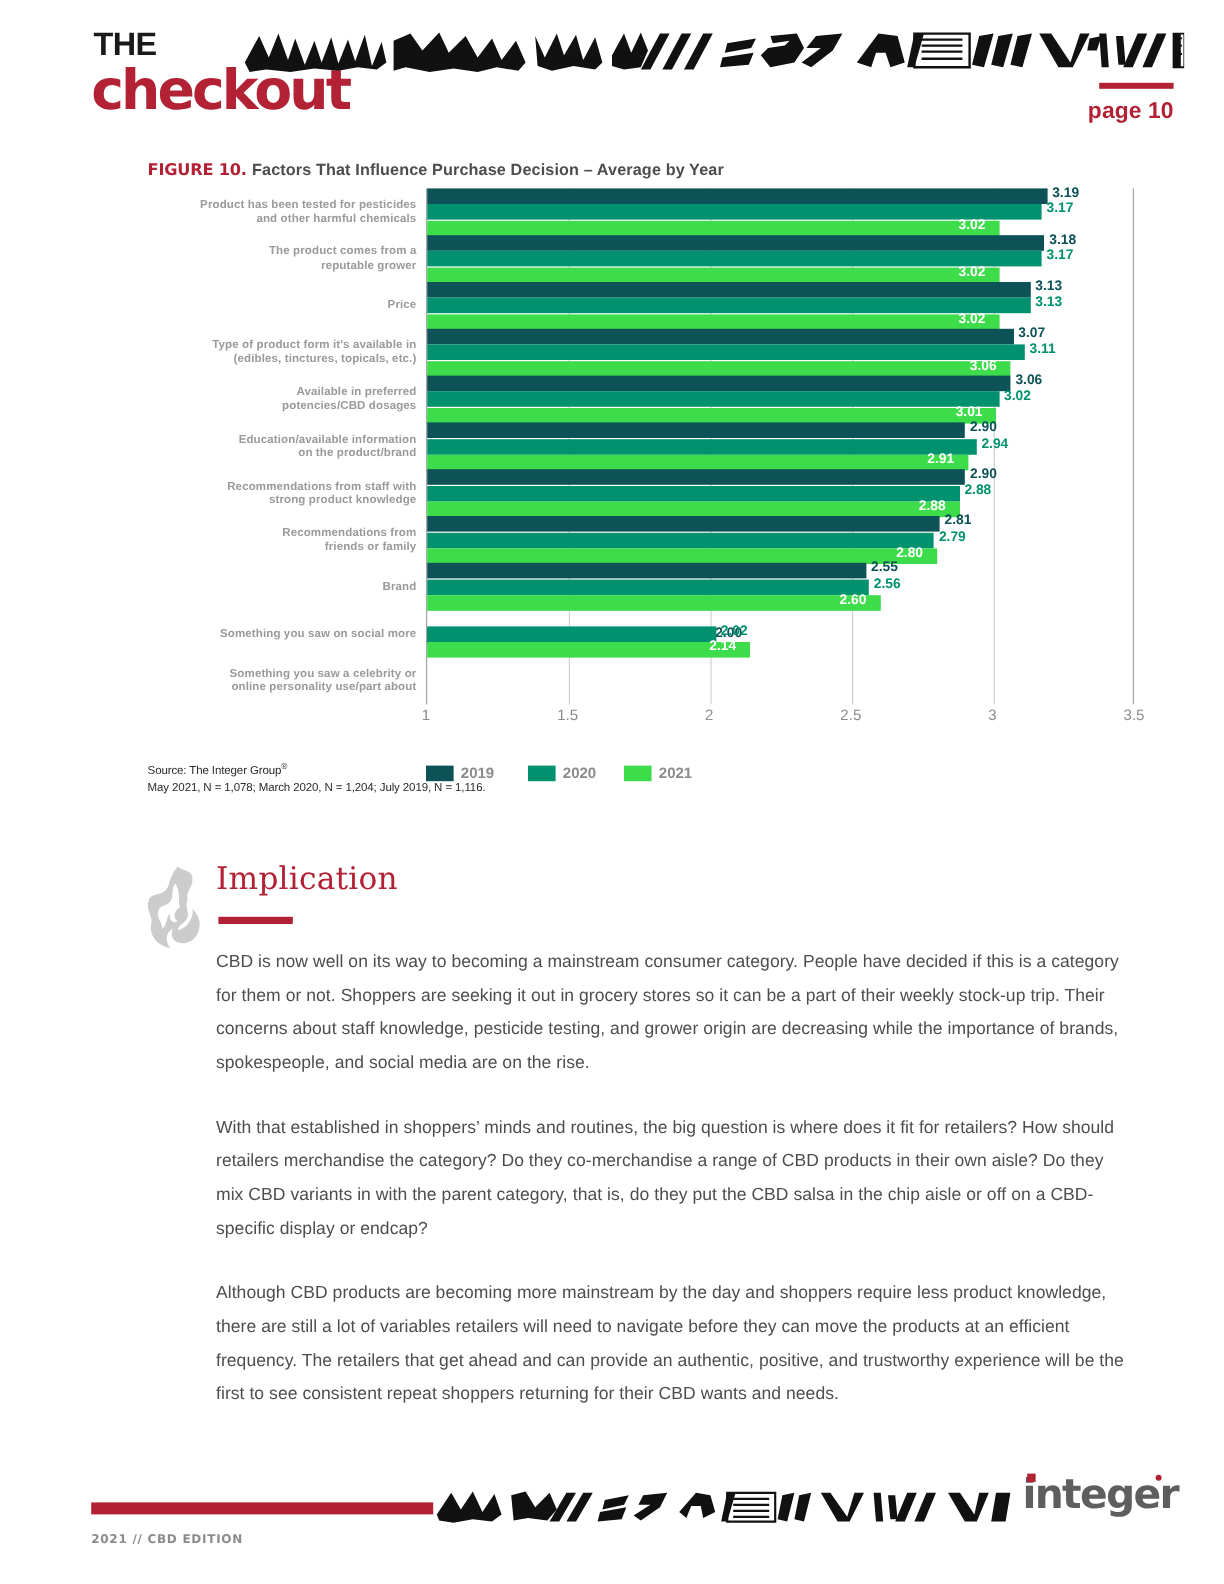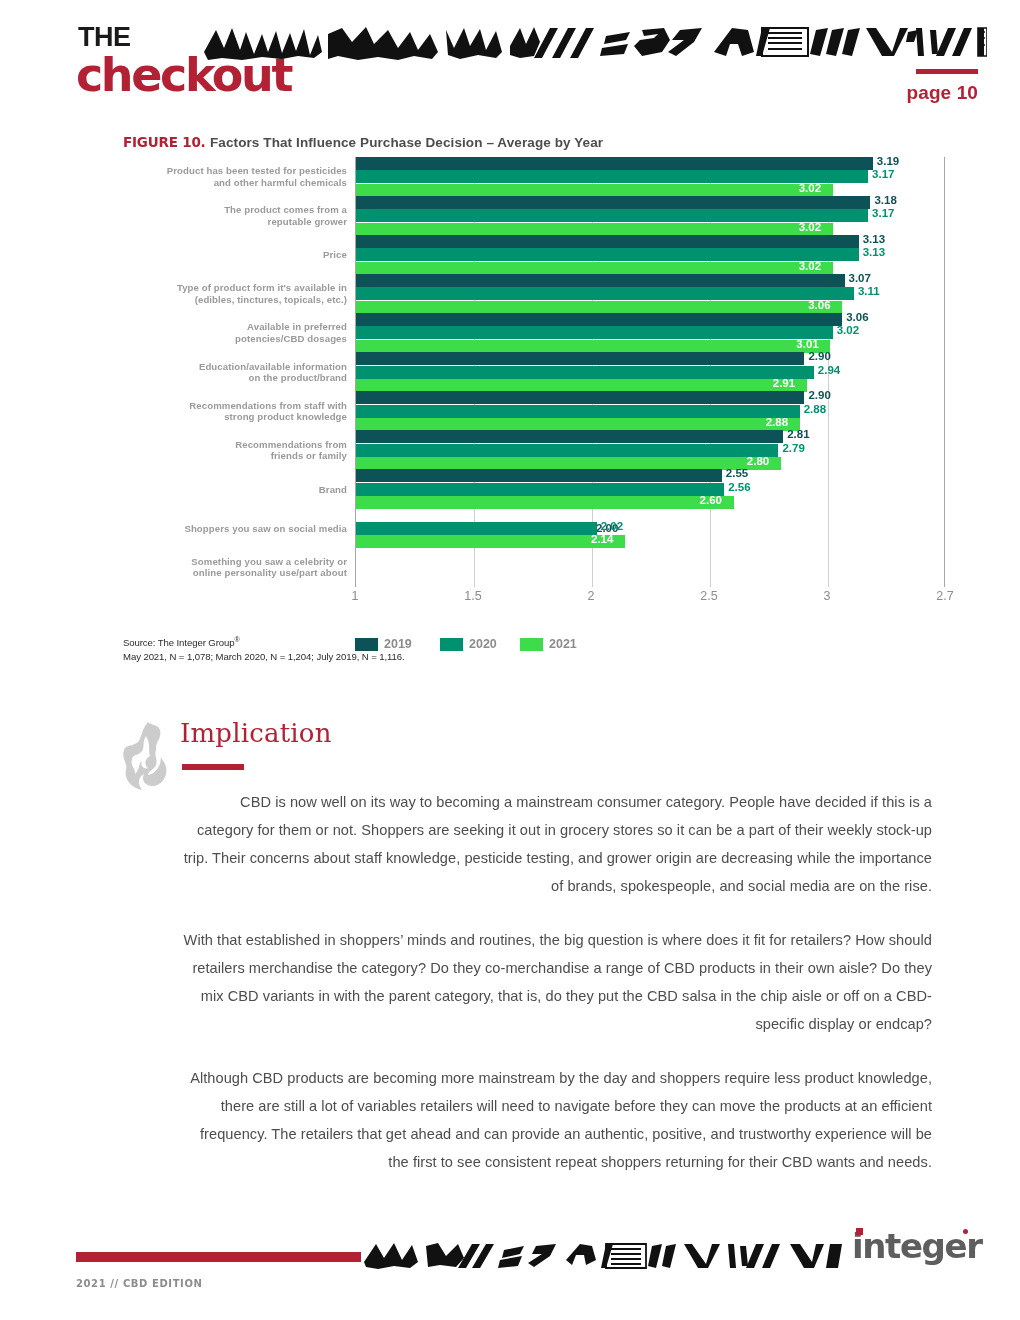--- a/index.html
+++ b/index.html
@@ -132,24 +132,23 @@
     letter-spacing:0.2px;
   }
   .imp-rule {
     position:absolute; left:182px; top:64px;
     width:62px; height:6px; background:#b22234;
   }
   .imp-body {
     position:absolute; left:180px; top:88px; width:770px;
   }
   .imp-body p {
-    margin:0 18px 26px 0;
+    margin:0 8px 26px 0;
     font-size:14.6px; line-height:28px; color:#4d4d4d;
     letter-spacing:0.05px;
-    text-align:right;
   }
 
   
   #footer { position:absolute; left:0; top:1240px; width:900px; height:80px; }
   .foot-rule {
     position:absolute; left:76px; top:12px; width:285px; height:10px;
     background:#b22234;
   }
   .foot-band {
     position:absolute; left:360px; top:0px; width:490px; height:32px;
@@ -366,21 +365,21 @@
             <div class="bar-label inside" style="left: 235.04px;">2.14</div>
           </div>
         </div>
       </div>
     <div class="xaxis" id="xaxis">
         <div class="xtick" style="left: 0px;">1</div>
         <div class="xtick" style="left: 118px;">1.5</div>
         <div class="xtick" style="left: 236px;">2</div>
         <div class="xtick" style="left: 354px;">2.5</div>
         <div class="xtick" style="left: 472px;">3</div>
-        <div class="xtick" style="left: 590px;">2.7</div>
+        <div class="xtick" style="left: 590px;">3.5</div>
       </div>
     <div id="legend">
         <div class="leg-item" style="left: 355px;">
           <span class="leg-swatch" style="background: rgb(13, 82, 87);"></span>
           <span class="leg-text">2019</span>
         </div>
         <div class="leg-item" style="left: 440px;">
           <span class="leg-swatch" style="background: rgb(0, 146, 110);"></span>
           <span class="leg-text">2020</span>
         </div>
@@ -417,21 +416,21 @@
         <div>strong product knowledge</div>
       </div>
       <div class="cat-label" style="left: 122px; top: 281.682px;">
         <div>Recommendations from</div>
         <div>friends or family</div>
       </div>
       <div class="cat-label" style="left: 122px; top: 326.523px;">
         <div>Brand</div>
       </div>
       <div class="cat-label" style="left: 122px; top: 365.614px;">
-        <div>Shoppers you saw on social media</div>
+        <div>Something you saw on social more</div>
       </div>
       <div class="cat-label" style="left: 122px; top: 398.955px;">
         <div>Something you saw a celebrity or</div>
         <div>online personality use/part about</div>
       </div>
     </div>
 
   <div id="source">
     <div>
       <span>Source: The Integer Group</span><span class="sup">®</span>

